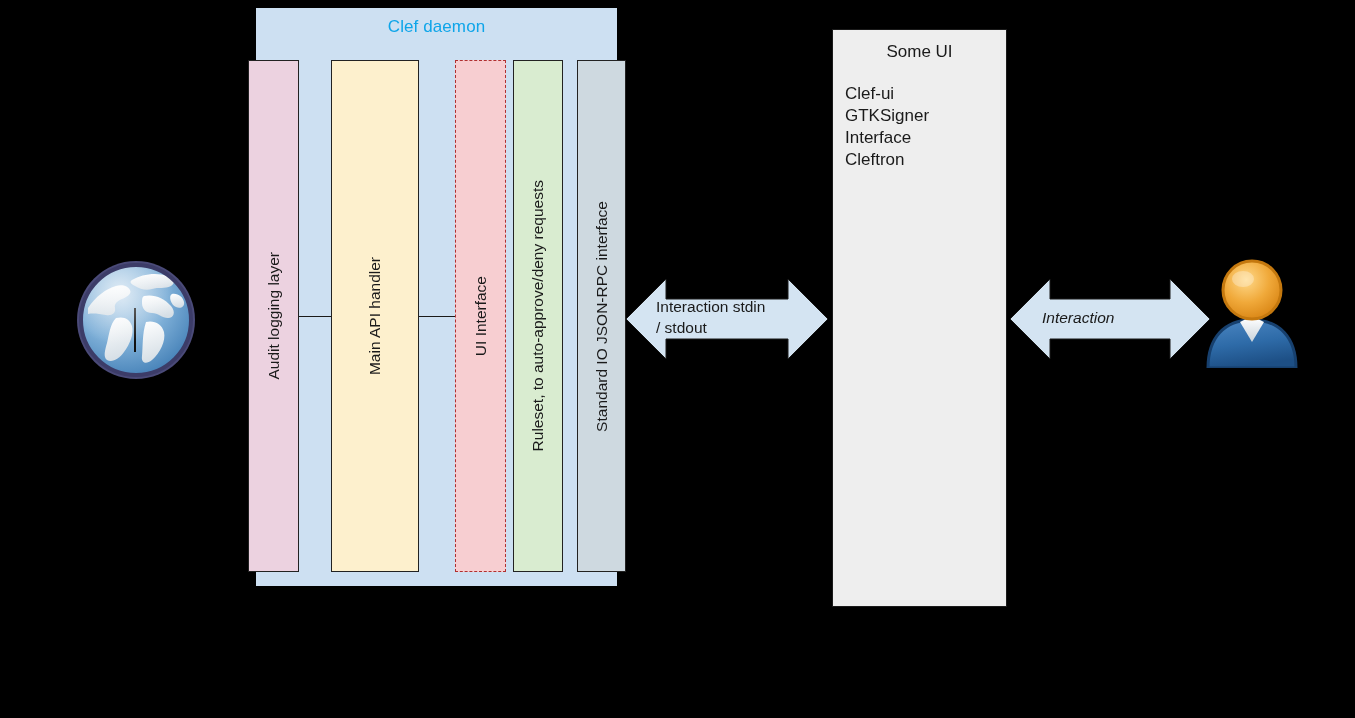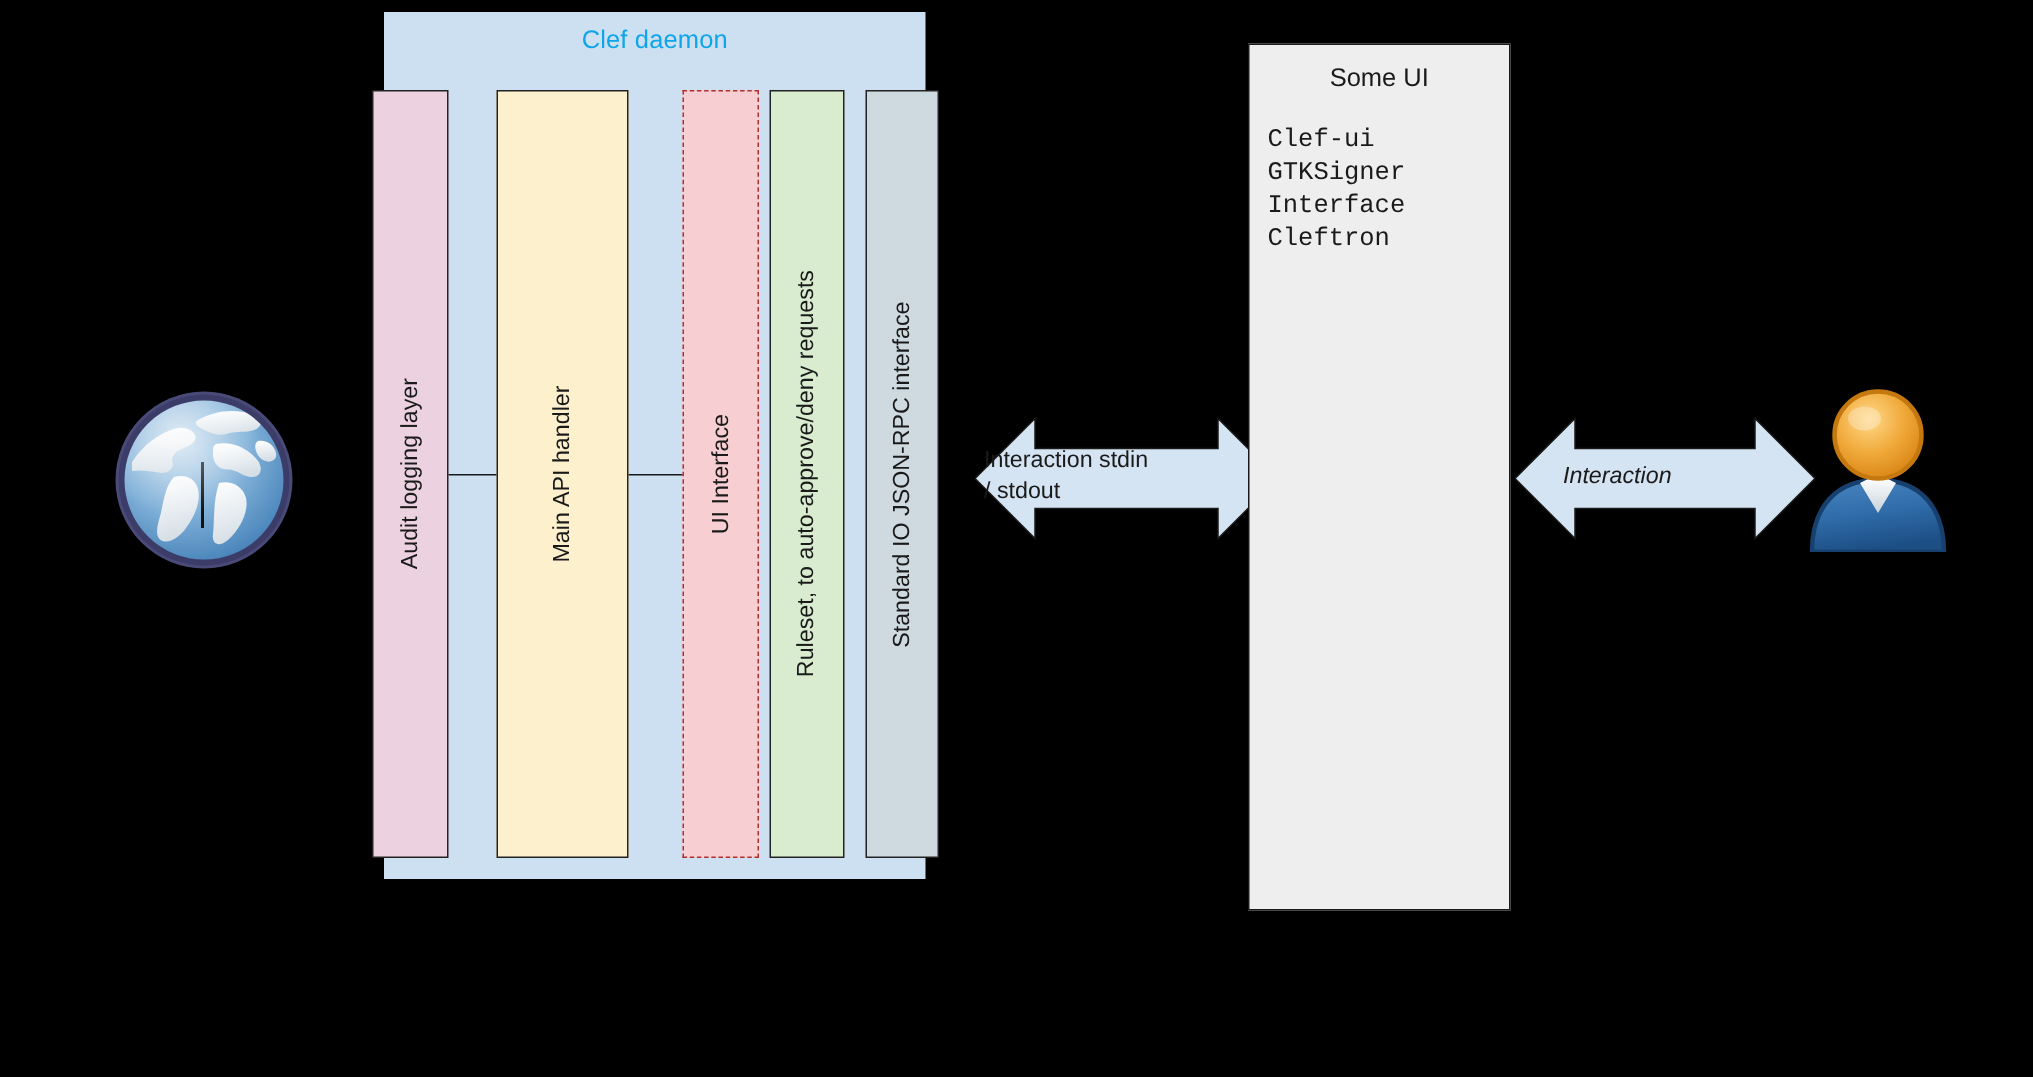--- a/index.html
+++ b/index.html
@@ -105,38 +105,38 @@
     color: #1a1a1a;
   }
   .ui-list {
     position: absolute;
     left: 12px;
     top: 53px;
     font-size: 17px;
     color: #1a1a1a;
     line-height: 22px;
   }
-  .ui-list div { white-space: nowrap; font-family: Liberation Mono, monospace; }
+  .ui-list div { white-space: nowrap; }
 
   
   .arrow {
     position: absolute;
     top: 276px;
     height: 86px;
   }
   .arrow svg { display: block; }
   .arrow-label {
     position: absolute;
     font-size: 15.5px;
     color: #1a1a1a;
     line-height: 21px;
     white-space: pre;
     pointer-events: none;
   }
-  .arrow-stdio { left: 626px; width: 202px; padding-left: 24px; }
+  .arrow-stdio { left: 626px; width: 202px; }
   .arrow-stdio .arrow-label { left: 30px; top: 20px; }
   .arrow-user  { left: 1010px; width: 200px; }
   .arrow-user  .arrow-label { left: 32px; top: 31px; font-style: italic; }
 
   
   .globe {
     position: absolute;
     left: 72px;
     top: 256px;
     width: 128px;

